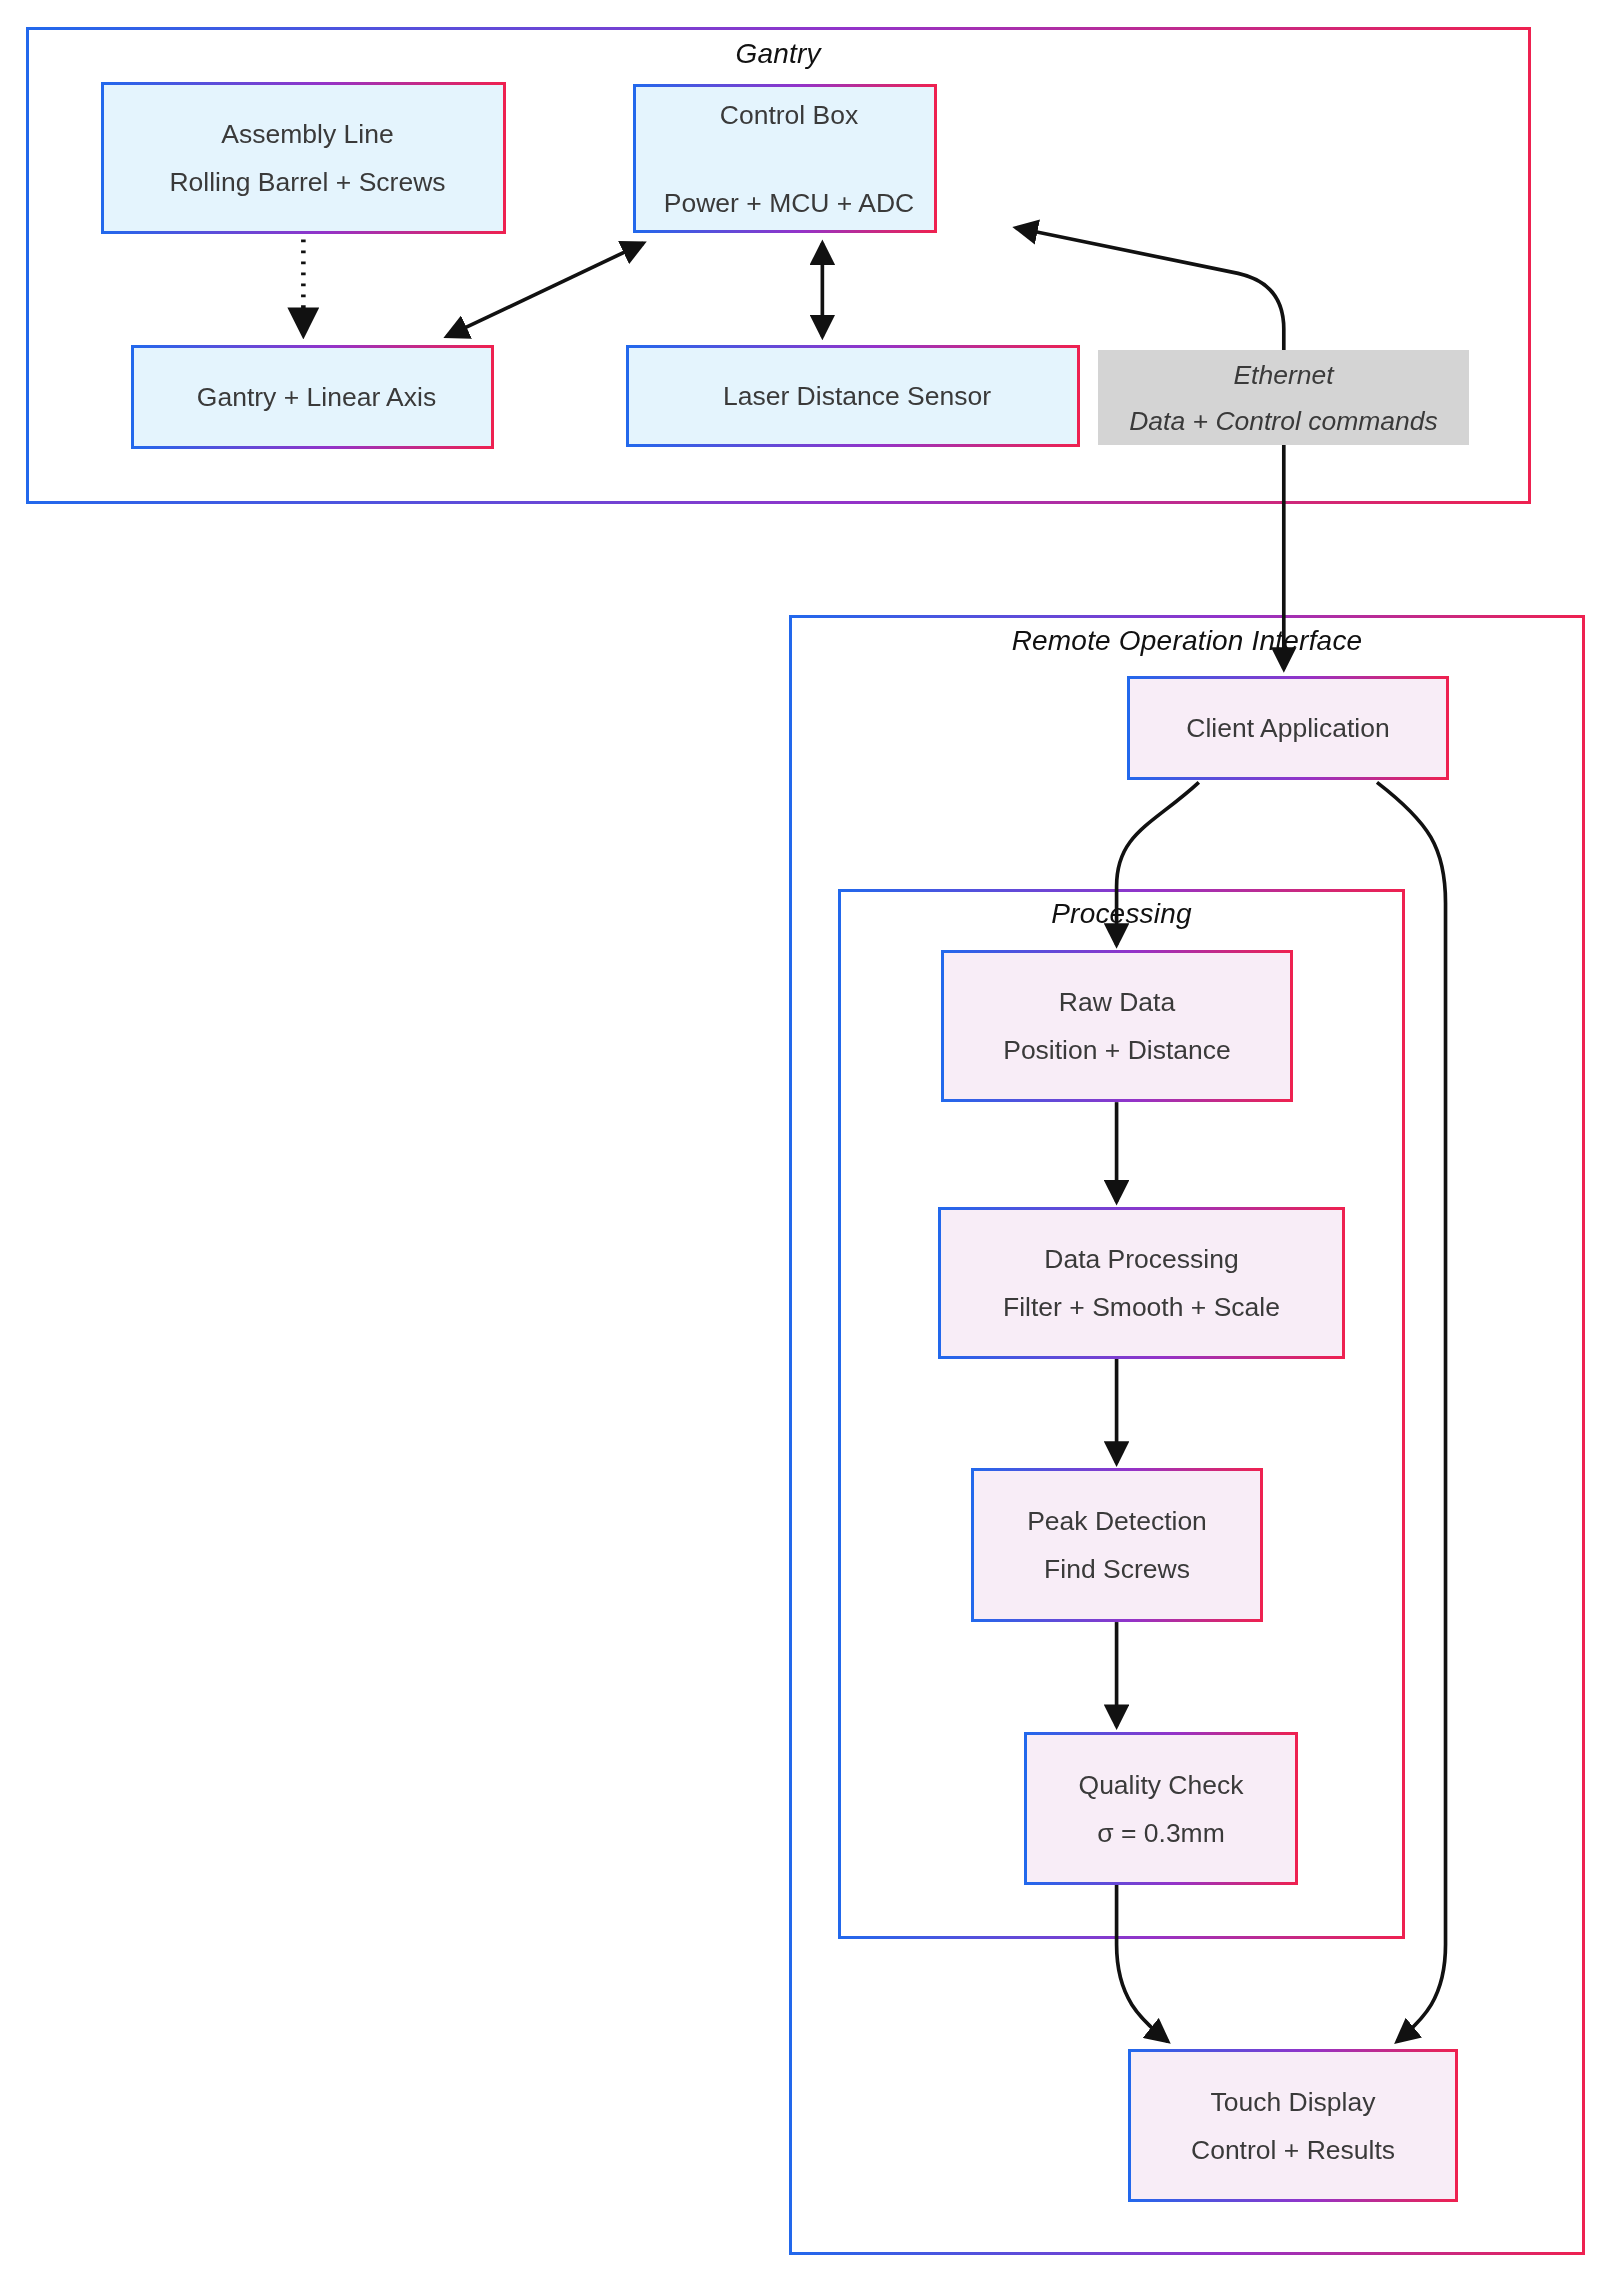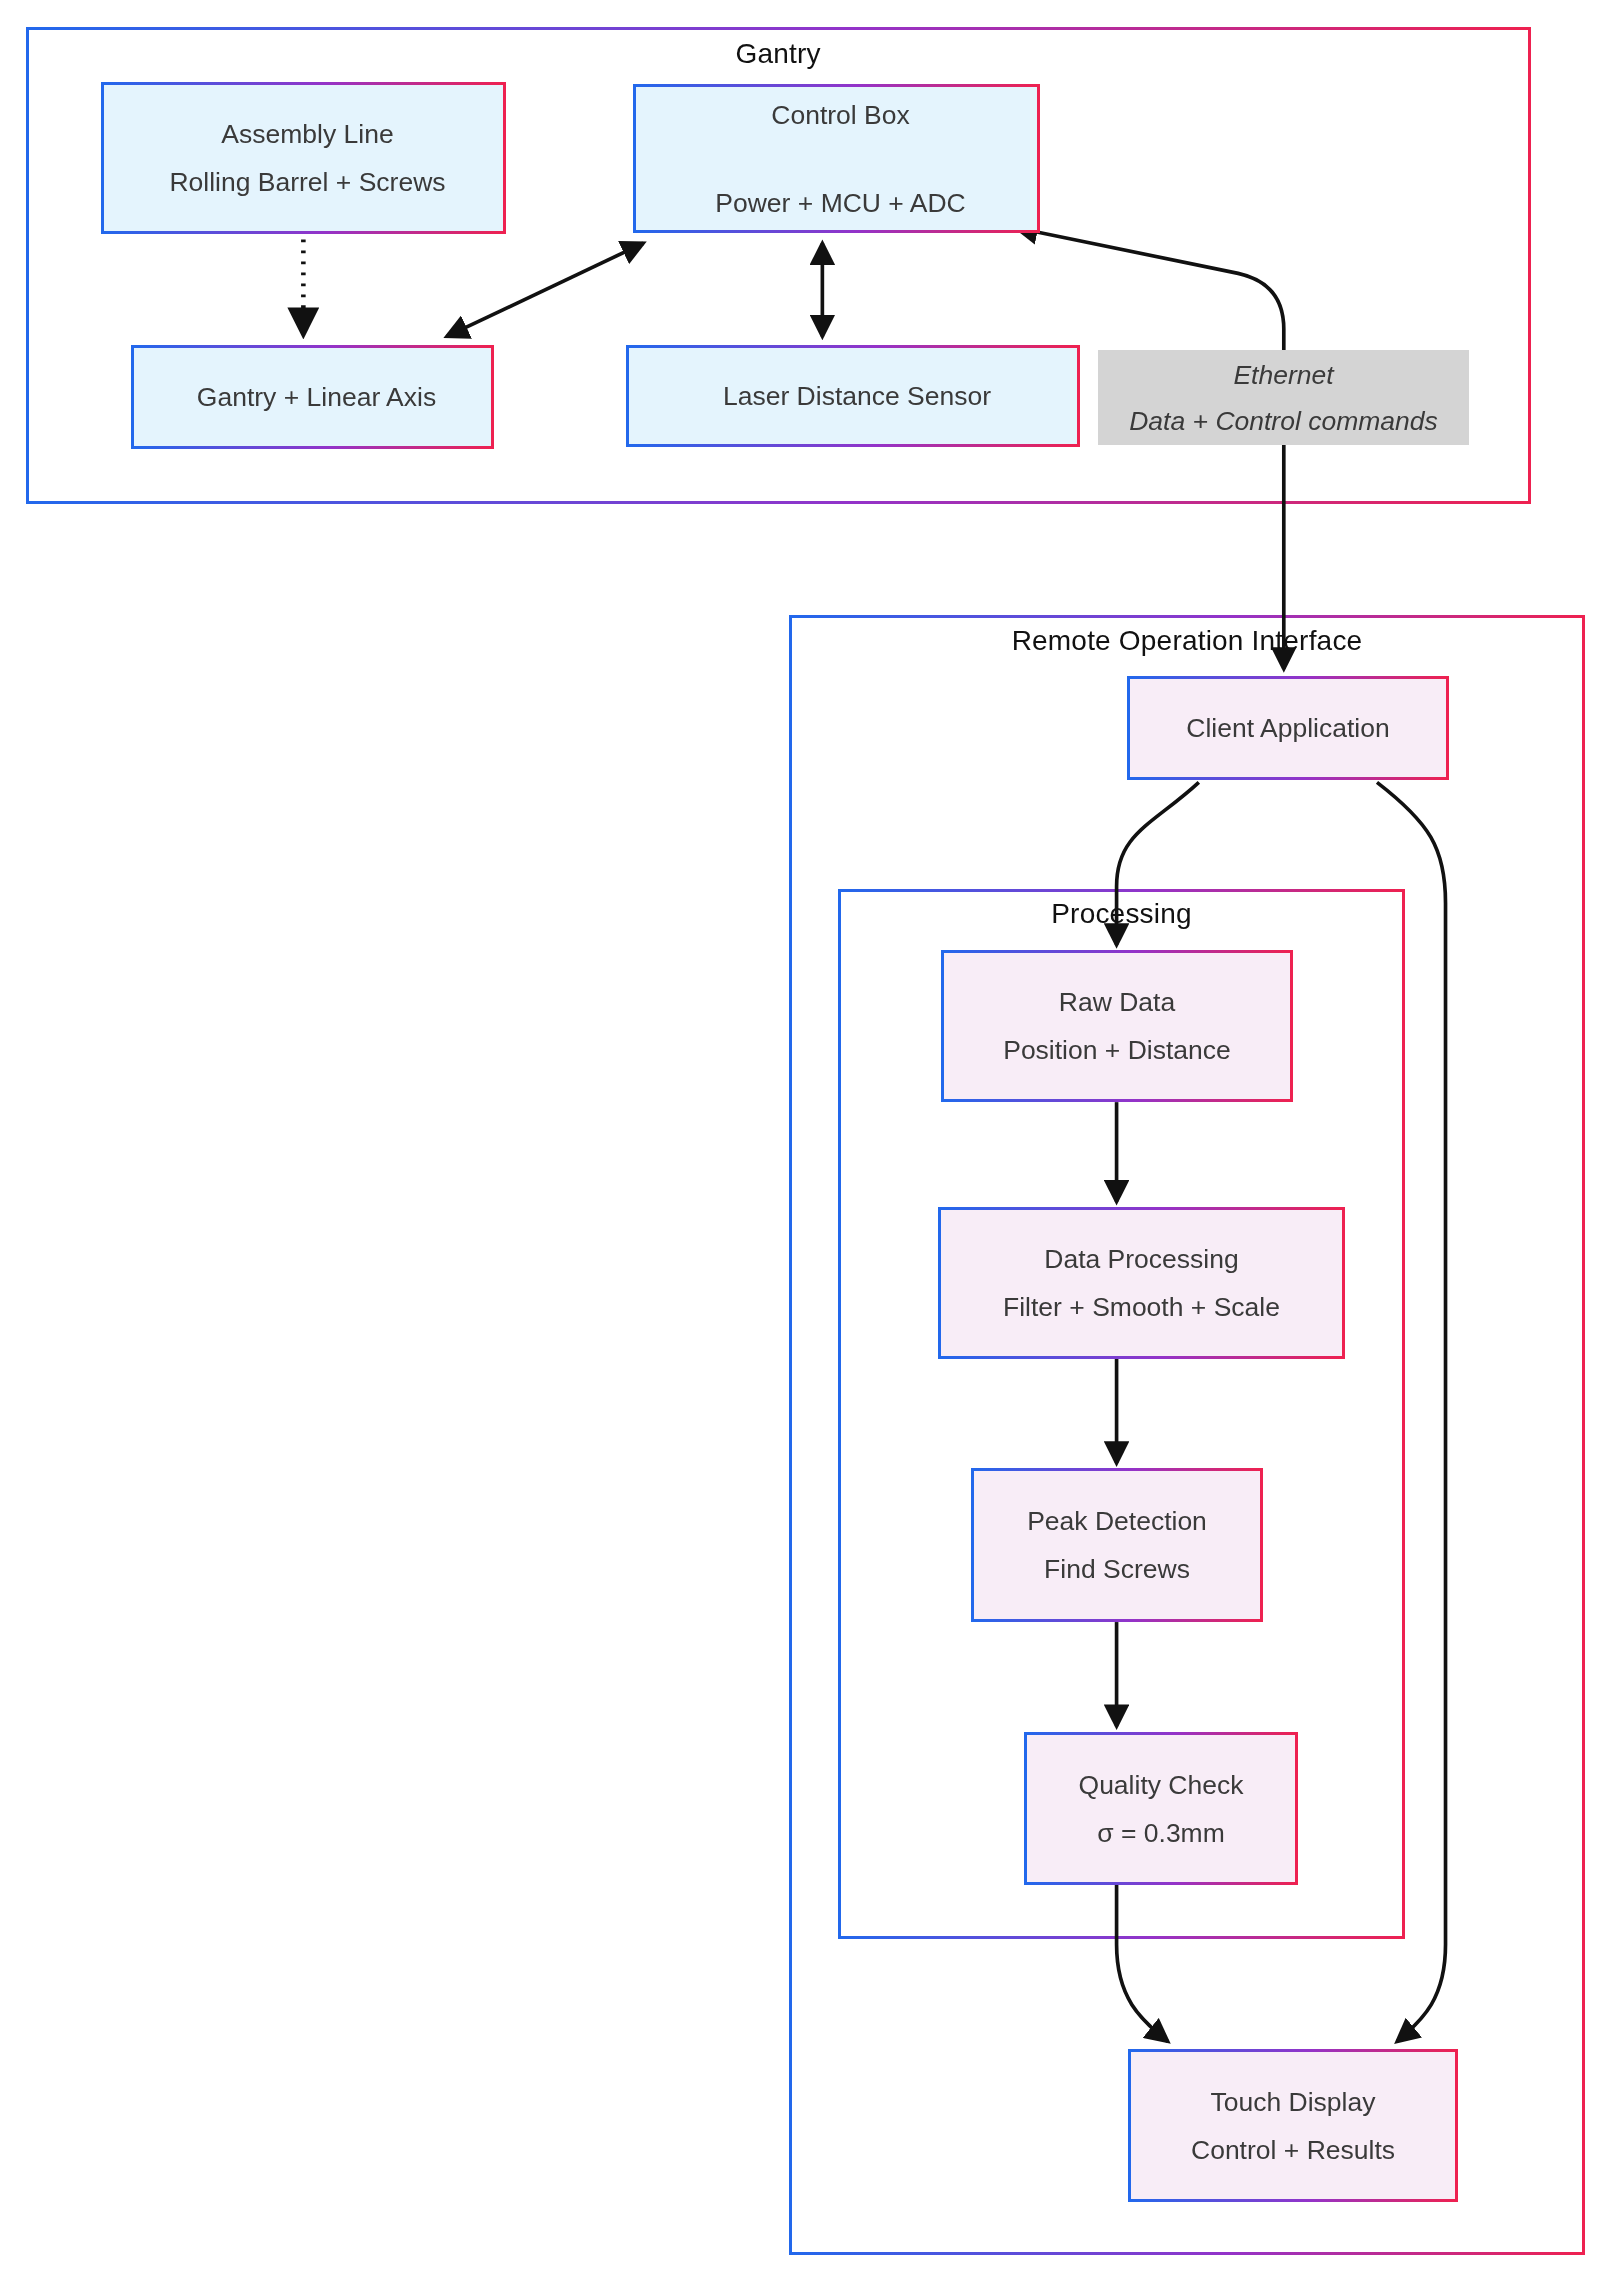--- a/index.html
+++ b/index.html
@@ -29,20 +29,21 @@
     border-image: linear-gradient(90deg, var(--border-gradient-left), var(--border-gradient-mid) 55%, var(--border-gradient-right)) 1;
     background: transparent;
   }
   .container-title {
     position: absolute;
     width: 100%;
     text-align: center;
     font-size: 28px;
     color: var(--title-color);
     letter-spacing: 0.2px;
+    font-style: italic;
   }
   .node {
     position: absolute;
     border: 3.7px solid;
     border-image: linear-gradient(90deg, var(--border-gradient-left), var(--border-gradient-mid) 55%, var(--border-gradient-right)) 1;
     display: flex;
     flex-direction: column;
     align-items: center;
     justify-content: center;
     text-align: center;
@@ -126,21 +127,21 @@
     <path class="edge" d="M 1222 2062 L 1222 2128 C 1222 2186 1248 2210 1278 2234" marker-end="url(#arrow)"></path>
 
     <path class="edge" d="M 1507 856 C 1564 900 1582 928 1582 988 L 1582 2128 C 1582 2186 1558 2210 1529 2234" marker-end="url(#arrow)"></path>
   </svg>
 
   <div class="node blue" style="left:101px; top:82px; width:405px; height:152px;">
     <span>Assembly Line</span>
     <span>Rolling Barrel + Screws</span>
   </div>
 
-  <div class="node blue" style="left:633px; top:84px; width:407px; height:149px;gap:40px;">
+  <div class="node blue" style="left:633px; top:84px; width:304px; height:149px;gap:40px;">
     <span>Control Box</span>
     <span>Power + MCU + ADC</span>
   </div>
 
   <div class="node blue" style="left:131px; top:345px; width:363px; height:104px;">
     <span>Gantry + Linear Axis</span>
   </div>
 
   <div class="node blue" style="left:626px; top:345px; width:454px; height:102px;">
     <span>Laser Distance Sensor</span>

